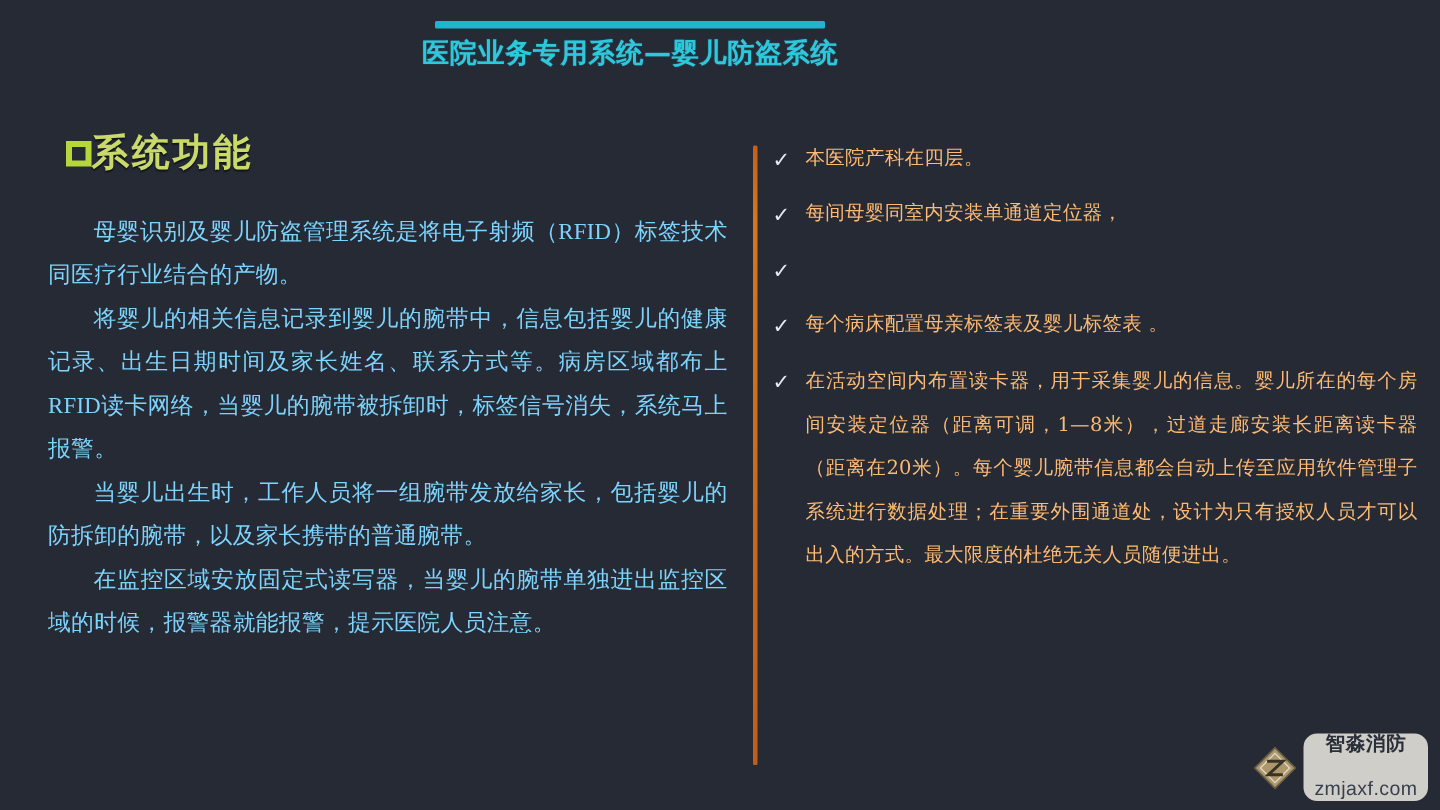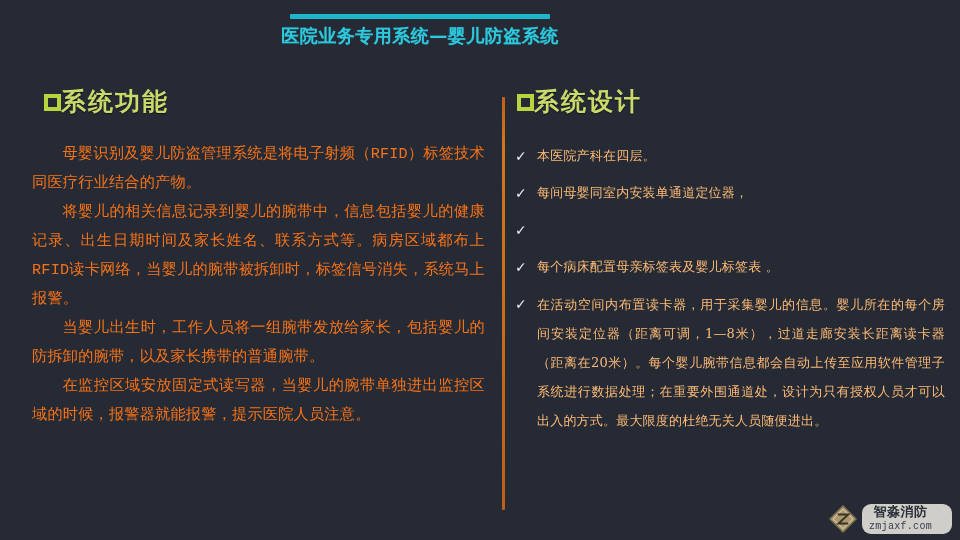--- a/index.html
+++ b/index.html
@@ -92,26 +92,26 @@
     text-shadow: 0 1px 1px rgba(0,0,0,0.55);
   }
   #right-column .section-heading { margin-left: 12px; }
 
   
   #left-body {
     margin-top: 20px;
     padding-left: 2px;
   }
   .body-paragraph {
-    color: #f97316;
+    color: #7dd3fc;
     font-size: 15.2px;
     line-height: 29px;
     text-indent: 2em;
     margin: 0;
-    font-family: Liberation Mono, monospace;
+    font-family: Liberation Serif, serif;
     letter-spacing: 0.2px;
     text-align: justify;
     text-justify: inter-ideograph;
   }
 
   
   #right-list {
     margin-top: 22px;
     padding-left: 10px;
     list-style: none;
@@ -151,39 +151,39 @@
     opacity: 0.92;
   }
   #watermark-mark {
     width: 30px;
     height: 30px;
     flex: 0 0 auto;
   }
   #watermark-textblock {
     background: rgba(236,233,226,0.93);
     border-radius: 9px;
-    padding: 1px 20px 2px 7px;
+    padding: 1px 7px 2px 7px;
     line-height: 1;
     text-align: center;
   }
   #watermark-name {
     display: block;
     color: #2a2f3a;
     font-size: 13px;
     font-weight: bold;
     font-family: "DejaVu Sans", "Liberation Sans", sans-serif;
     letter-spacing: 0.5px;
   }
   #watermark-url {
     display: block;
     color: #3a4150;
-    font-size: 10px;
-    font-family: Liberation Mono, monospace;
+    font-size: 13px;
+    font-family: Liberation Sans, sans-serif;
     letter-spacing: 0.3px;
-    margin-top: 4px;
+    margin-top: 16px;
   }
 </style>
 </head>
 <body>
 
 <div id="title-block">
   <div id="title-rule"></div>
   <div id="title-text">医院业务专用系统—婴儿防盗系统</div>
 </div>
 
@@ -198,24 +198,20 @@
     </div>
     <div id="left-body">
       <p class="body-paragraph">母婴识别及婴儿防盗管理系统是将电子射频（RFID）标签技术同医疗行业结合的产物。</p>
       <p class="body-paragraph">将婴儿的相关信息记录到婴儿的腕带中，信息包括婴儿的健康记录、出生日期时间及家长姓名、联系方式等。病房区域都布上RFID读卡网络，当婴儿的腕带被拆卸时，标签信号消失，系统马上报警。</p>
       <p class="body-paragraph">当婴儿出生时，工作人员将一组腕带发放给家长，包括婴儿的防拆卸的腕带，以及家长携带的普通腕带。</p>
       <p class="body-paragraph">在监控区域安放固定式读写器，当婴儿的腕带单独进出监控区域的时候，报警器就能报警，提示医院人员注意。</p>
     </div>
   </div>
 
   <div class="column" id="right-column">
-    <div class="section-heading">
-      <span class="square-bullet"></span>
-      <span class="heading-text">系统设计</span>
-    </div>
     <ul id="right-list">
       <li class="check-item">
         <span class="check-icon">✓</span>
         <span class="check-text">本医院产科在四层。</span>
       </li>
       <li class="check-item">
         <span class="check-icon">✓</span>
         <span class="check-text">每间母婴同室内安装单通道定位器，</span>
       </li>
       <li class="check-item">

